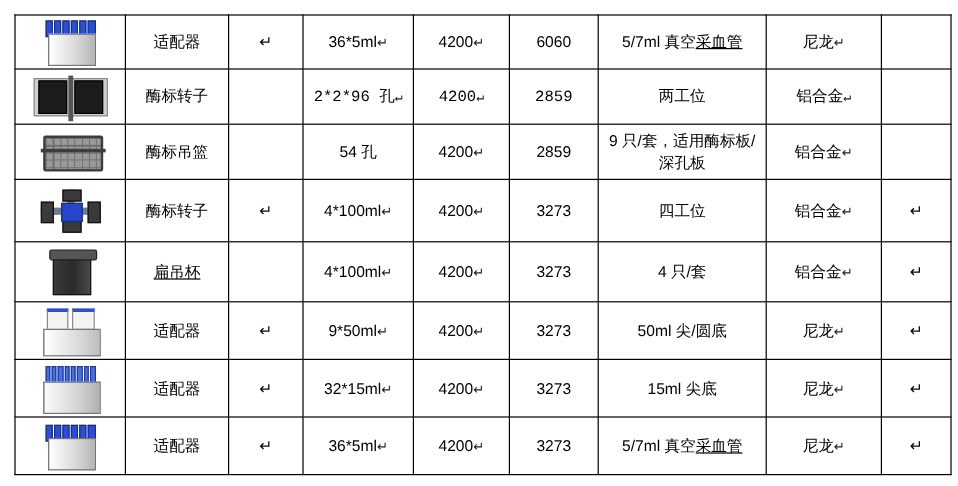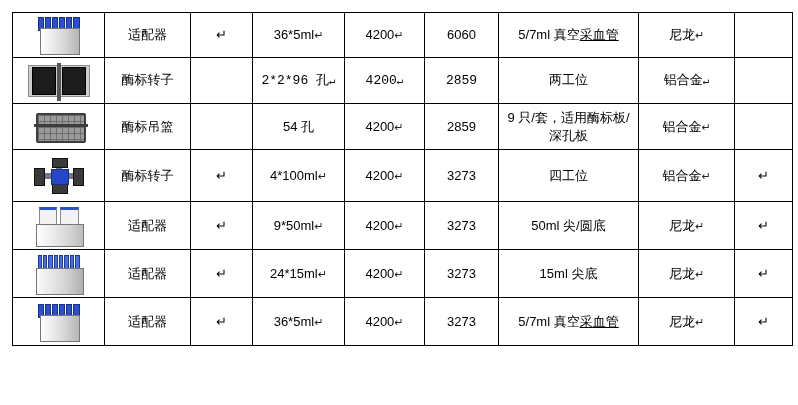--- a/index.html
+++ b/index.html
@@ -294,20 +294,37 @@
     <td>酶标转子</td>
     <td class="cell-blank pilcrow">↵</td>
     <td><span>4*100ml</span><span class="pilcrow">↵</span></td>
     <td><span>4200</span><span class="pilcrow">↵</span></td>
     <td>3273</td>
     <td class="cell-note">四工位</td>
     <td><span>铝合金</span><span class="pilcrow">↵</span></td>
     <td class="cell-tail pilcrow">↵</td>
   </tr>
 
+  <tr style="height:50px;">
+    <td class="cell-img">
+      <div class="thumb">
+        <div class="bucket">
+              <div class="lip"></div>
+            </div>
+      </div>
+    </td>
+    <td><span class="underline-link">扁吊杯</span></td>
+    <td class="cell-blank pilcrow"></td>
+    <td><span>4*100ml</span><span class="pilcrow">↵</span></td>
+    <td><span>4200</span><span class="pilcrow">↵</span></td>
+    <td>3273</td>
+    <td class="cell-note">4 只/套</td>
+    <td><span>铝合金</span><span class="pilcrow">↵</span></td>
+    <td class="cell-tail pilcrow">↵</td>
+  </tr>
 
   <tr style="height:48px;">
     <td class="cell-img">
       <div class="thumb">
         <div class="adapter-bottles">
           <div class="bts">
                 <i></i>
                 <i></i>
               </div>
           <div class="body"></div>
@@ -337,21 +354,21 @@
                 <i></i>
                 <i></i>
                 <i></i>
               </div>
           <div class="body"></div>
         </div>
       </div>
     </td>
     <td>适配器</td>
     <td class="cell-blank pilcrow">↵</td>
-    <td><span>24*15ml</span><span class="pilcrow">↵</span></td>
+    <td><span>32*15ml</span><span class="pilcrow">↵</span></td>
     <td><span>4200</span><span class="pilcrow">↵</span></td>
     <td>3273</td>
     <td class="cell-note">15ml 尖底</td>
     <td><span>尼龙</span><span class="pilcrow">↵</span></td>
     <td class="cell-tail pilcrow">↵</td>
   </tr>
 
   <tr style="height:48px;">
     <td class="cell-img">
       <div class="thumb">

